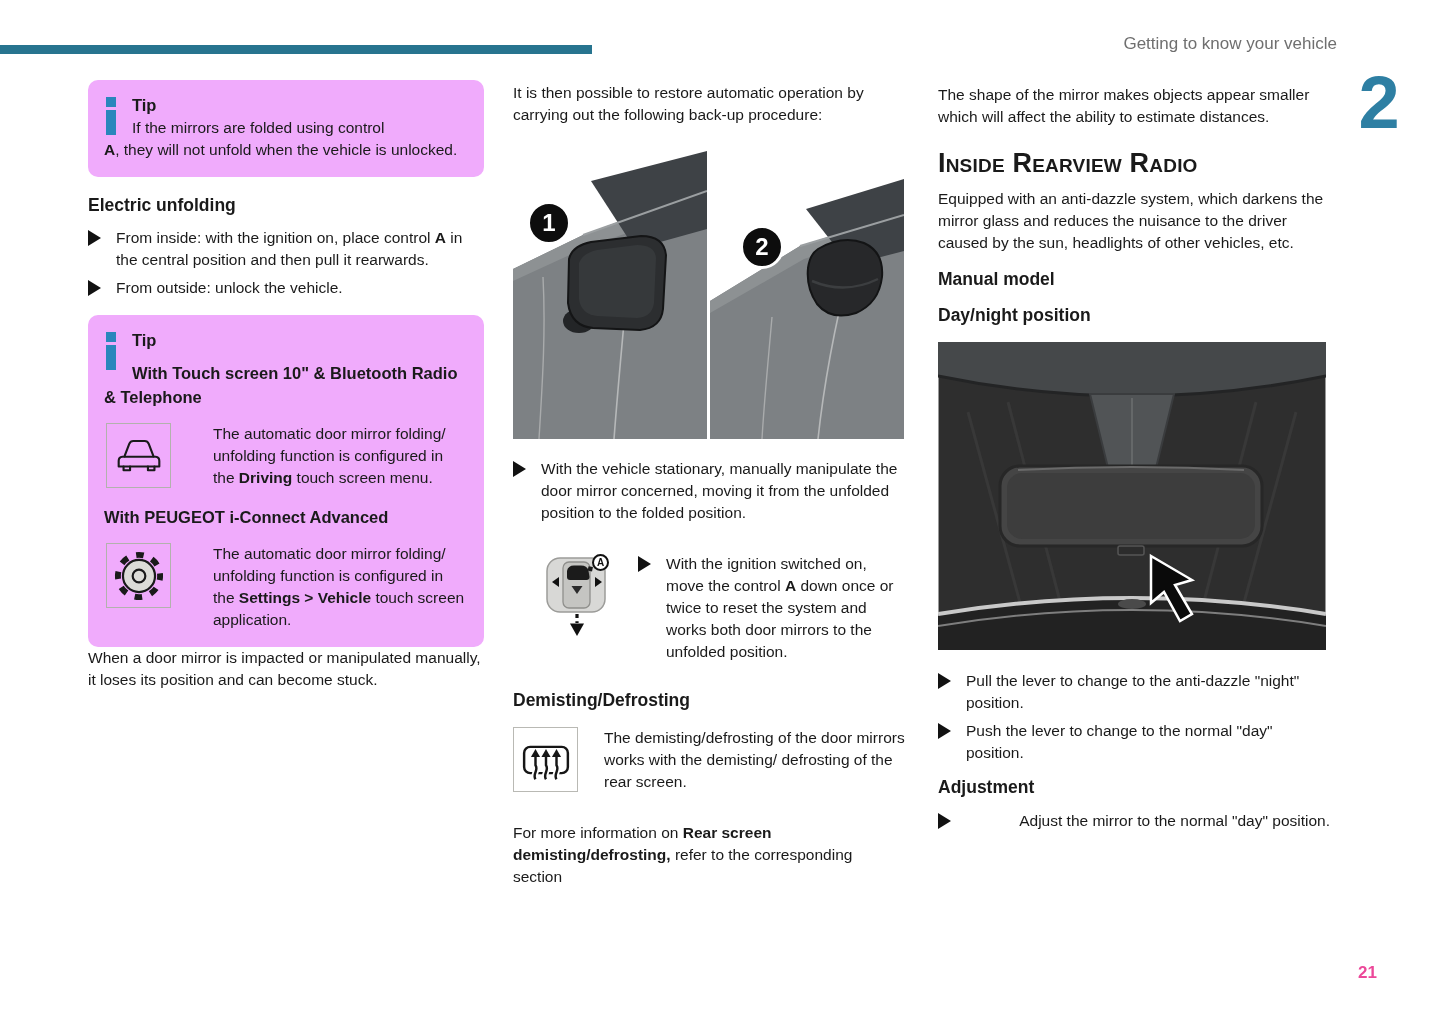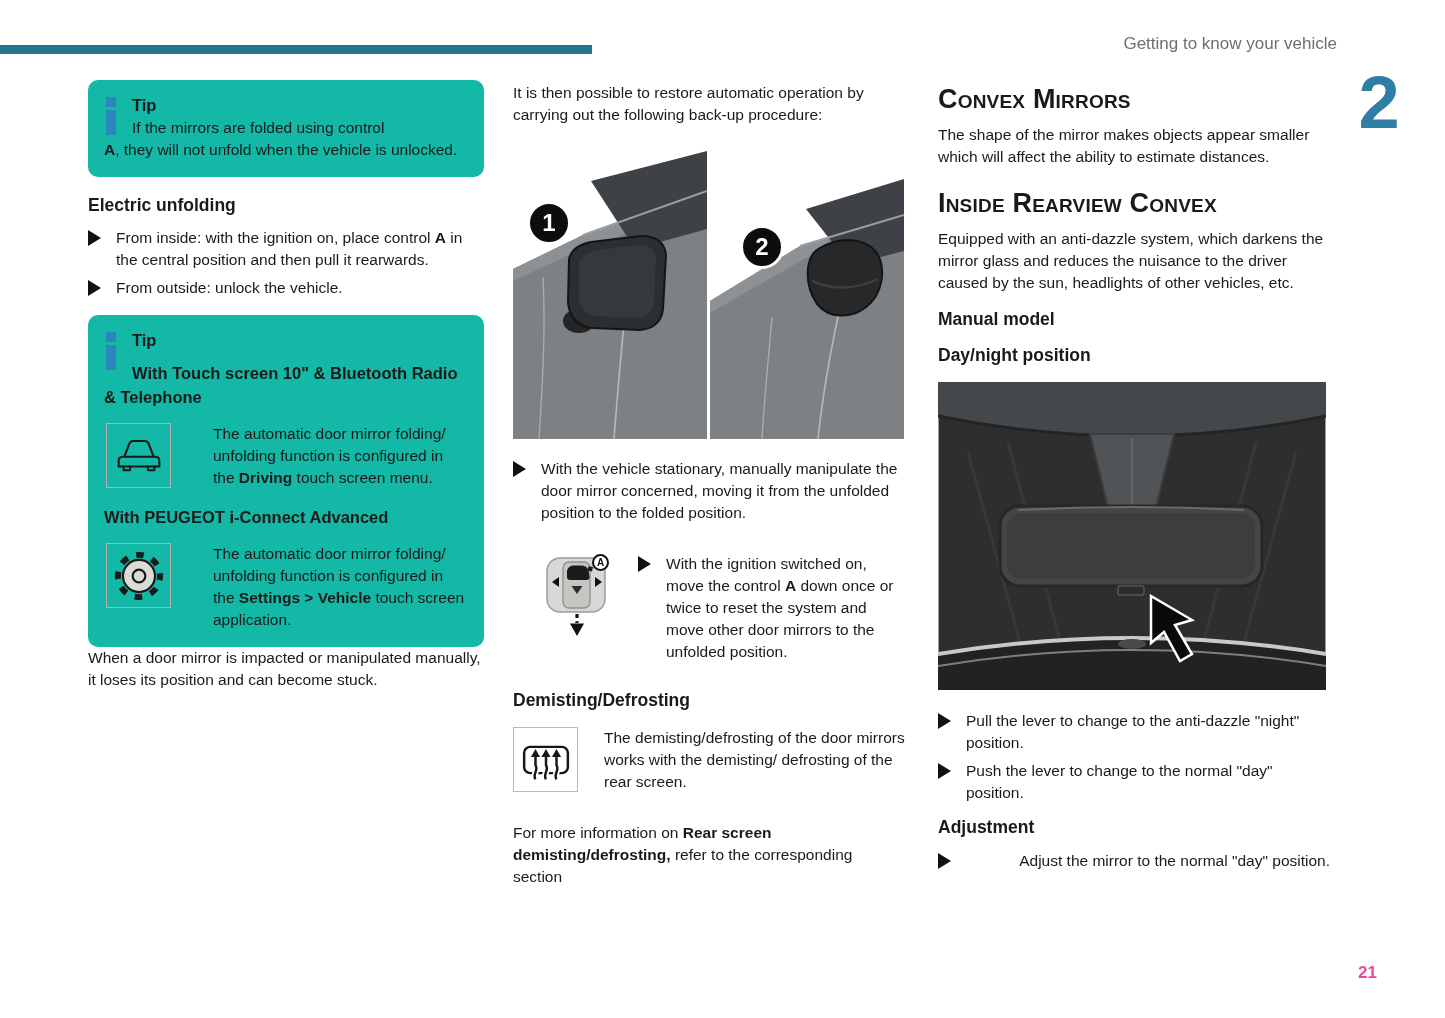--- a/index.html
+++ b/index.html
@@ -14,21 +14,21 @@
   .chapnum{position:absolute;top:66px;left:1350px;width:58px;text-align:center;
            font-size:74px;font-weight:700;color:#2e7fa3;line-height:1;}
   .pagenum{position:absolute;left:1358px;top:963px;width:46px;text-align:left;
            font-size:17px;font-weight:700;color:#ec4899;}
 
   .col{position:absolute;font-size:15.5px;line-height:22px;}
   #col1{left:88px;top:80px;width:396px;}
   #col2{left:513px;top:82px;width:392px;}
   #col3{left:938px;top:84px;width:392px;}
 
-  .tipbox{background:#14b8a6;border-radius:10px;padding:14px 16px 16px;overflow:hidden;}
+  .tipbox{background:#f0abfc;border-radius:10px;padding:14px 16px 16px;overflow:hidden;}
   .infoicon{float:left;width:10px;height:38px;margin:3px 16px 0 2px;}
   .infoicon .dot{display:block;width:10px;height:10px;background:#2a86bc;margin-bottom:3px;}
   .infoicon .bar{display:block;width:10px;height:25px;background:#2a86bc;}
   .tiptitle{font-weight:700;font-size:16.5px;}
   .tipsub{font-weight:700;font-size:16.5px;line-height:24px;margin-top:10px;}
   .tipsub2{font-weight:700;font-size:16.5px;line-height:24px;margin-top:16px;}
   .iconrow{display:flex;margin-top:14px;gap:18px;}
   .iconbox{flex:none;width:65px;height:65px;border:1.5px solid #b2b2ad;box-sizing:border-box;
            display:flex;align-items:center;justify-content:center;margin-left:2px;background:transparent;}
   .iconrow .rowtext{margin-left:24px;flex:1;}
@@ -191,21 +191,21 @@
           <polygon points="8,29 15,24 15,34" fill="#111"></polygon>
           <polygon points="58,29 51,24 51,34" fill="#111"></polygon>
           <circle cx="56.5" cy="9.5" r="7.5" fill="#fff" stroke="#111" stroke-width="2"></circle>
           <text x="56.5" y="13" text-anchor="middle" font-size="10" font-weight="bold" fill="#111" font-family="Liberation Sans, DejaVu Sans, sans-serif">A</text>
           <line x1="33" y1="61" x2="33" y2="70" stroke="#111" stroke-width="3.2" stroke-dasharray="4 3.2"></line>
           <polygon points="26,70.5 40,70.5 33,83" fill="#111"></polygon>
         </svg>
       </div>
       <div class="li">
         <span class="tri"></span>
-        <div class="litext"><span>With the ignition switched on, move the control </span><b>A</b><span> down once or twice to reset the system and move other door mirrors to the unfolded position.</span></div>
+        <div class="litext"><span>With the ignition switched on, move the control </span><b>A</b><span> down once or twice to reset the system and works both door mirrors to the unfolded position.</span></div>
       </div>
     </div>
 
     <div class="h2" style="margin-top:26px;margin-bottom:0;">Demisting/Defrosting</div>
 
     <div class="demistrow">
       <div class="demistbox">
         <svg viewBox="0 0 64 64" width="56" height="56">
           <rect x="7" y="17" width="50" height="30" rx="7" fill="none" stroke="#161616" stroke-width="2.8"></rect>
           <g>
@@ -222,24 +222,23 @@
         </svg>
       </div>
       <div class="rowtext">The demisting/defrosting of the door mirrors works with the demisting/ defrosting of the rear screen.</div>
     </div>
 
     <p class="morepara"><span>For more information on </span><b>Rear screen demisting/defrosting,</b><span> refer to the corresponding section</span></p>
   </div>
 
   <div class="col" id="col3">
 
-    <div class="sc">Convex Mirrors</div>
     <p class="body">The shape of the mirror makes objects appear smaller which will affect the ability to estimate distances.</p>
 
-    <div class="sc mt20">Inside Rearview Convex</div>
+    <div class="sc mt20">Inside Rearview Radio</div>
     <p class="body">Equipped with an anti-dazzle system, which darkens the mirror glass and reduces the nuisance to the driver caused by the sun, headlights of other vehicles, etc.</p>
 
     <div class="h3">Manual model</div>
     <div class="h3">Day/night position</div>
 
     <div class="photo">
       <svg viewBox="0 0 388 308" width="388" height="308">
         <rect width="388" height="308" fill="#2e2e2e" stroke="#bdbdbd" stroke-width="1.5"></rect>
         <g stroke="#383838" stroke-width="3">
           <line x1="30" y1="70" x2="90" y2="290"></line>

